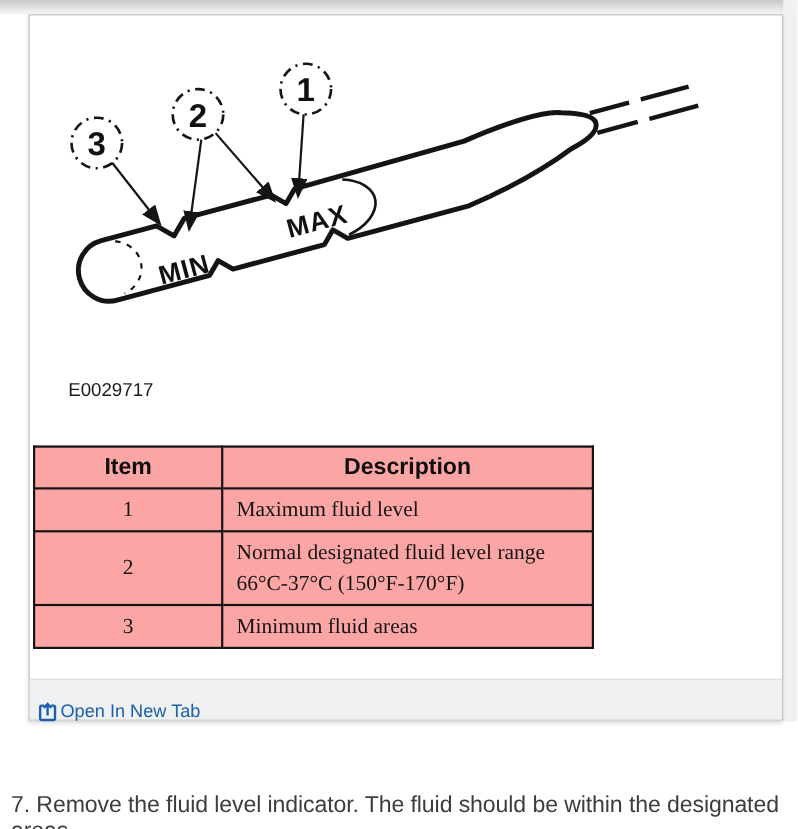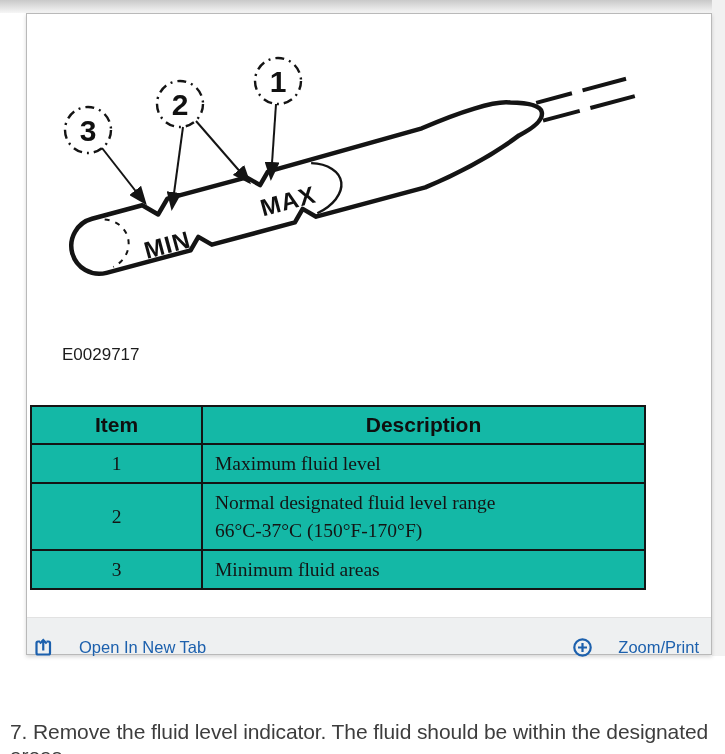--- a/index.html
+++ b/index.html
@@ -17,35 +17,35 @@
   .blade-stroke { fill:#fff; stroke:#141414; stroke-width:4.5; stroke-linejoin:round; }
   .rod-stroke   { fill:none; stroke:#141414; stroke-width:4; stroke-linecap:butt; }
   .thin-arc     { fill:none; stroke:#141414; stroke-width:2.4; }
   .dash-arc     { fill:none; stroke:#141414; stroke-width:2; stroke-dasharray:5 6; }
   .callout-circle { fill:none; stroke:#141414; stroke-width:2.4; stroke-dasharray:9 5 2 5; }
   .callout-num  { font:bold 30px "Liberation Sans", sans-serif; fill:#111; text-anchor:middle; }
   .blade-label  { font:600 24px "Liberation Sans", sans-serif; fill:#111; text-anchor:middle; letter-spacing:1px; }
   .fig-code     { font:17px "Liberation Sans", sans-serif; fill:#1c1c1c; }
   .arrow-line   { stroke:#141414; stroke-width:2; fill:none; }
 
-  .parts-table { position:absolute; left:3px; top:391px; width:616px;
-                 border-collapse:collapse; background:#14b8a6;
+  .parts-table { position:absolute; left:3px; top:391px; width:510px;
+                 border-collapse:collapse; background:#fca5a5;
                  font-family:"Liberation Serif", serif; color:#141414; }
   .parts-table, .parts-table th, .parts-table td { border:2.4px solid #141414; }
   .parts-table th { font-family:"Liberation Sans", sans-serif; font-size:21px; font-weight:bold;
                     text-align:center; padding:6px 4px; color:#0f0f0f; }
   .parts-table td { font-size:19.5px; line-height:1.4; padding:5px 12px; }
   .parts-table td.item { text-align:center; width:171px; }
   .parts-table col.c1 { width:171px; }
 
   .figure-toolbar { position:absolute; left:0; bottom:0; width:684px; height:37px;
                     background:#eef0f1; border-top:1px solid #e2e2e2;
                     display:flex; align-items:center; justify-content:space-between;
                     padding:0 12px 0 6px; }
-  .tb-link { display:flex; align-items:center; gap:25px; color:var(--link-color,#1c60ad);
+  .tb-link { display:flex; align-items:center; gap:1px; color:var(--link-color,#1c60ad);
              font-size:16.5px; cursor:pointer;margin-top:22px; }
   .tb-link svg { display:block; }
 
   .step-text { position:absolute; left:10px; top:720px; width:700px;
                font-size:21px; letter-spacing:-0.1px; color:#3d3d3d; }
 </style>
 </head>
 <body>
 
 <div class="page">
@@ -138,26 +138,19 @@
     </table>
 
     <div class="figure-toolbar">
       <div class="tb-link">
         <svg width="21" height="21" viewBox="0 0 21 21">
           <path d="M 7,4.5 H 5 Q 3.5,4.5 3.5,6 V 16 Q 3.5,17.5 5,17.5 H 15.5 Q 17,17.5 17,16 V 6 Q 17,4.5 15.5,4.5 H 13.5" fill="none" stroke="currentColor" stroke-width="2.2"></path>
           <path d="M 10.25,13.5 V 3.2 M 6.8,6.6 L 10.25,3 L 13.7,6.6" fill="none" stroke="currentColor" stroke-width="2.2" stroke-linejoin="miter"></path>
         </svg>
         <span>Open In New Tab</span>
       </div>
-      <div class="tb-link">
-        <svg width="21" height="21" viewBox="0 0 21 21">
-          <circle cx="10.5" cy="10.5" r="8.2" fill="none" stroke="currentColor" stroke-width="2.2"></circle>
-          <path d="M 10.5,6 V 15 M 6,10.5 H 15" fill="none" stroke="currentColor" stroke-width="2.2"></path>
-        </svg>
-        <span>Zoom/Print</span>
-      </div>
     </div>
 
   </div>
 
   <div class="step-text">7. Remove the fluid level indicator. The fluid should be within the designated areas.</div>
 
 </div>
 
 </body></html>

